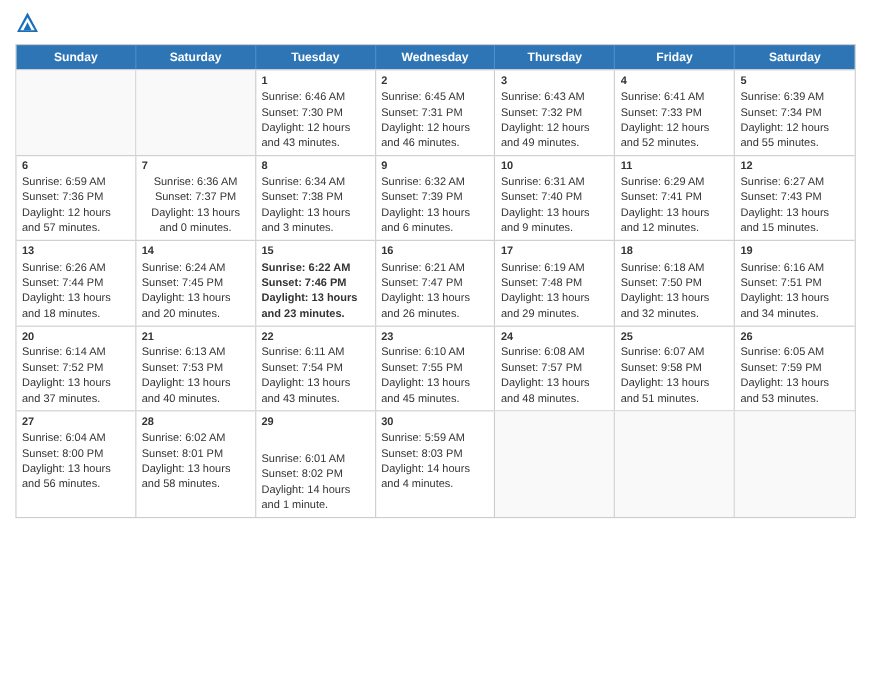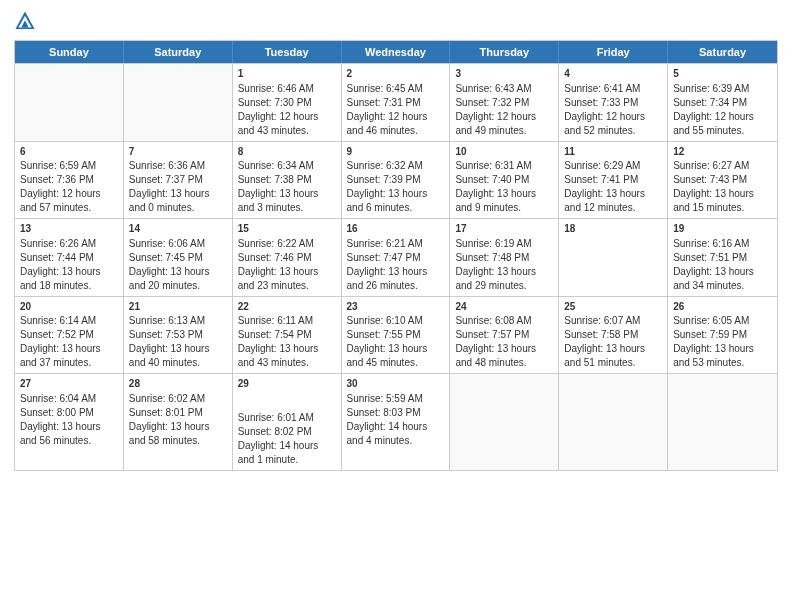--- a/index.html
+++ b/index.html
@@ -178,21 +178,21 @@
         </div>
         <div class="cal-row">
           <div class="cal-cell">
             <div class="day-num">6</div>
             <div class="day-info" style="white-space: pre-line;">Sunrise: 6:59 AM
 Sunset: 7:36 PM
 Daylight: 12 hours and 57 minutes.</div>
           </div>
           <div class="cal-cell">
             <div class="day-num">7</div>
-            <div class="day-info" style="white-space: pre-line;">Sunrise: 6:36 AM
+            <div class="day-info" style="white-space: pre-line; text-align: center;">Sunrise: 6:36 AM
 Sunset: 7:37 PM
 Daylight: 13 hours and 0 minutes.</div>
           </div>
           <div class="cal-cell">
             <div class="day-num">8</div>
             <div class="day-info" style="white-space: pre-line;">Sunrise: 6:34 AM
 Sunset: 7:38 PM
 Daylight: 13 hours and 3 minutes.</div>
           </div>
           <div class="cal-cell">
@@ -222,44 +222,47 @@
         </div>
         <div class="cal-row">
           <div class="cal-cell">
             <div class="day-num">13</div>
             <div class="day-info" style="white-space: pre-line;">Sunrise: 6:26 AM
 Sunset: 7:44 PM
 Daylight: 13 hours and 18 minutes.</div>
           </div>
           <div class="cal-cell">
             <div class="day-num">14</div>
-            <div class="day-info" style="white-space: pre-line;">Sunrise: 6:06 AM
+            <div class="day-info" style="white-space: pre-line;">Sunrise: 6:24 AM
 Sunset: 7:45 PM
 Daylight: 13 hours and 20 minutes.</div>
           </div>
           <div class="cal-cell">
             <div class="day-num">15</div>
-            <div class="day-info" style="white-space: pre-line;">Sunrise: 6:22 AM
+            <div class="day-info" style="white-space: pre-line; font-weight: bold;">Sunrise: 6:22 AM
 Sunset: 7:46 PM
 Daylight: 13 hours and 23 minutes.</div>
           </div>
           <div class="cal-cell">
             <div class="day-num">16</div>
             <div class="day-info" style="white-space: pre-line;">Sunrise: 6:21 AM
 Sunset: 7:47 PM
 Daylight: 13 hours and 26 minutes.</div>
           </div>
           <div class="cal-cell">
             <div class="day-num">17</div>
             <div class="day-info" style="white-space: pre-line;">Sunrise: 6:19 AM
 Sunset: 7:48 PM
 Daylight: 13 hours and 29 minutes.</div>
           </div>
           <div class="cal-cell">
             <div class="day-num">18</div>
+            <div class="day-info" style="white-space: pre-line;">Sunrise: 6:18 AM
+Sunset: 7:50 PM
+Daylight: 13 hours and 32 minutes.</div>
           </div>
           <div class="cal-cell">
             <div class="day-num">19</div>
             <div class="day-info" style="white-space: pre-line;">Sunrise: 6:16 AM
 Sunset: 7:51 PM
 Daylight: 13 hours and 34 minutes.</div>
           </div>
         </div>
         <div class="cal-row">
           <div class="cal-cell">
@@ -288,21 +291,21 @@
           </div>
           <div class="cal-cell">
             <div class="day-num">24</div>
             <div class="day-info" style="white-space: pre-line;">Sunrise: 6:08 AM
 Sunset: 7:57 PM
 Daylight: 13 hours and 48 minutes.</div>
           </div>
           <div class="cal-cell">
             <div class="day-num">25</div>
             <div class="day-info" style="white-space: pre-line;">Sunrise: 6:07 AM
-Sunset: 7:58 PM
+Sunset: 9:58 PM
 Daylight: 13 hours and 51 minutes.</div>
           </div>
           <div class="cal-cell">
             <div class="day-num">26</div>
             <div class="day-info" style="white-space: pre-line;">Sunrise: 6:05 AM
 Sunset: 7:59 PM
 Daylight: 13 hours and 53 minutes.</div>
           </div>
         </div>
         <div class="cal-row">

